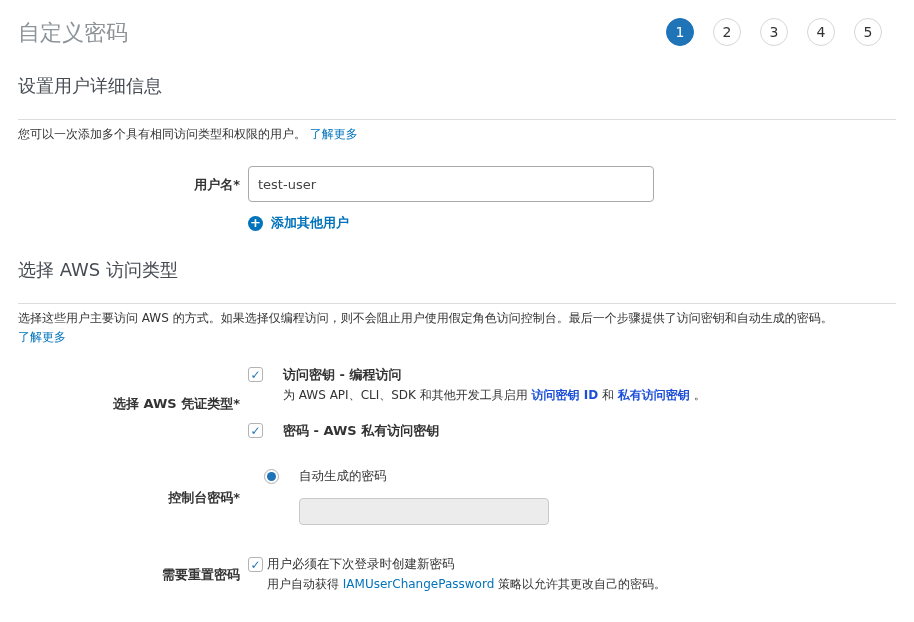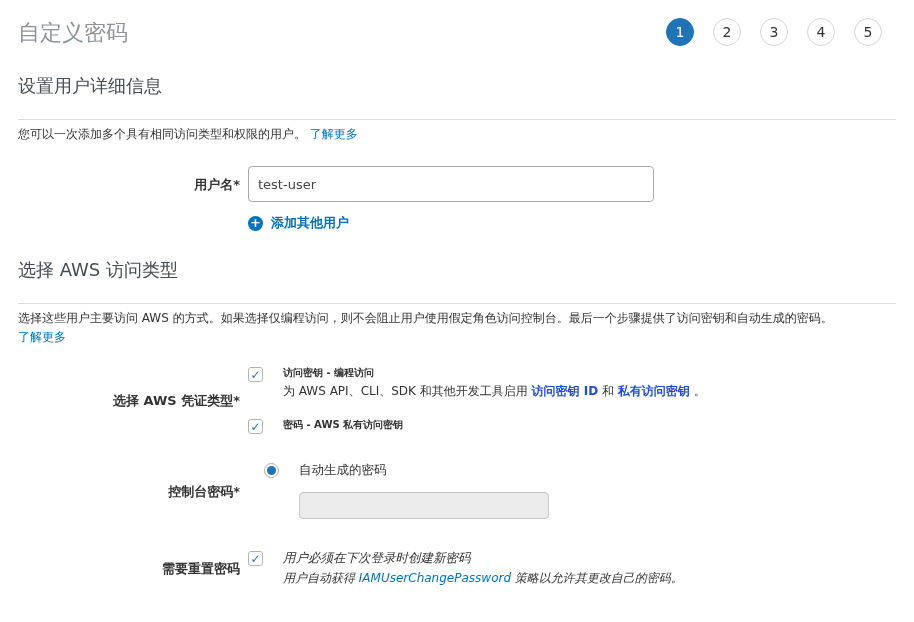--- a/index.html
+++ b/index.html
@@ -67,36 +67,36 @@
     cursor: pointer; flex: 0 0 15px;
   }
   .radio .dot { width: 9px; height: 9px; border-radius: 50%; background: #1f73b7; display: none; }
   .radio.selected .dot { display: block; }
 
   .row-credtype { margin-top: 20px; }
   .check-option { display: flex; align-items: flex-start; }
   .check-option + .check-option { margin-top: 19px; }
   .check-option .checkbox { margin-top: 1px; }
   .opt-body { margin-left: 20px; }
-  .opt-title { font-size: 10px; font-weight: bold; color: #333; }
+  .opt-title { font-size: 13px; font-weight: bold; color: #333; }
   .opt-desc { margin-top: 4px; line-height: 15px; color: #333; }
   .opt-desc b { color: #1d4ed8; }
 
   .row-password { margin-top: 28px; gap: 16px; }
   .radio-row { display: flex; align-items: center; }
   .radio-row + .radio-row { margin-top: 5px; }
   .radio-label { margin-left: 20px; font-size: 12.5px; color: #333; }
   .custom-password-input {
     display: block; margin-top: 13px; margin-left: 35px;
     width: 250px; height: 27px; background: #ececec;
     border: 1px solid #c9c9c9; border-radius: 4px;
   }
 
   .row-reset { margin-top: 31px; }
-  .reset-body { margin-left: 20px; font-style: italic; }
+  .reset-body { margin-left: 4px; }
   .reset-title { font-size: 12.5px; color: #333; }
   .reset-desc { margin-top: 4px; line-height: 15px; color: #333; }
 </style>
 </head>
 <body>
 
 <div class="page">
 
   
   <div class="header">

